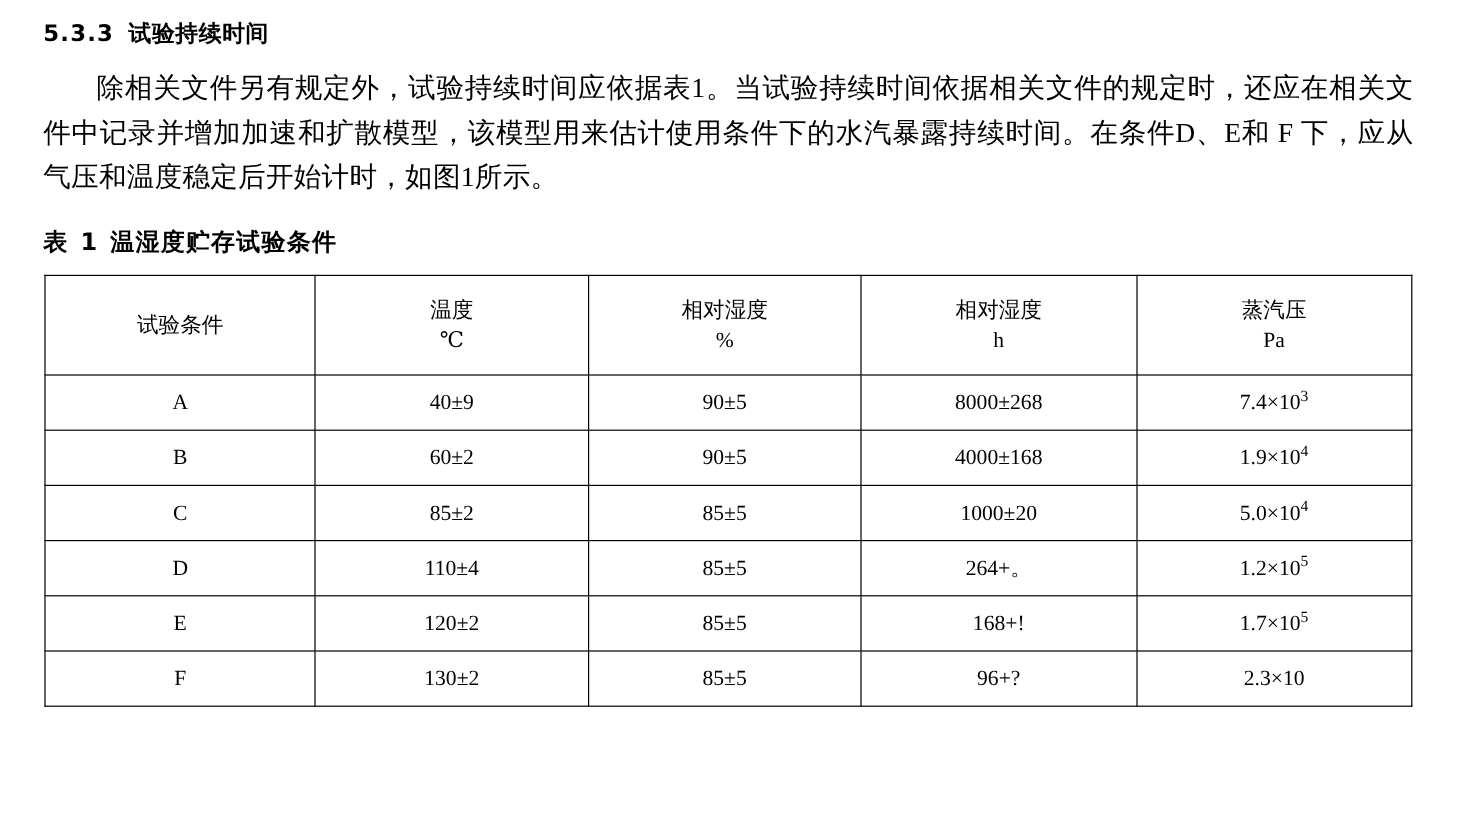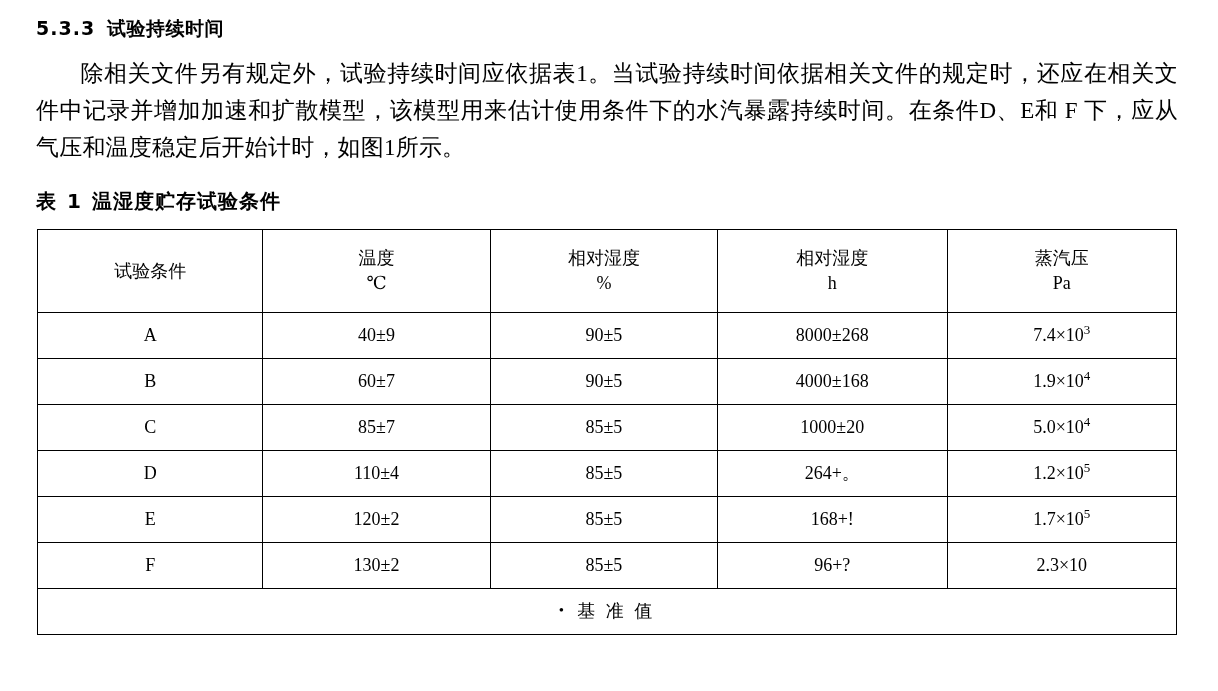--- a/index.html
+++ b/index.html
@@ -148,28 +148,28 @@
     <tbody>
       <tr>
         <td>A</td>
         <td>40±9</td>
         <td>90±5</td>
         <td>8000±268</td>
         <td><span>7.4×10</span><span class="sup">3</span></td>
       </tr>
       <tr>
         <td>B</td>
-        <td>60±7</td>
+        <td>60±2</td>
         <td>90±5</td>
         <td>4000±168</td>
         <td><span>1.9×10</span><span class="sup">4</span></td>
       </tr>
       <tr>
         <td>C</td>
-        <td>85±7</td>
+        <td>85±2</td>
         <td>85±5</td>
         <td>1000±20</td>
         <td><span>5.0×10</span><span class="sup">4</span></td>
       </tr>
       <tr>
         <td>D</td>
         <td>110±4</td>
         <td>85±5</td>
         <td>264+。</td>
         <td><span>1.2×10</span><span class="sup">5</span></td>
@@ -181,19 +181,16 @@
         <td>168+!</td>
         <td><span>1.7×10</span><span class="sup">5</span></td>
       </tr>
       <tr>
         <td>F</td>
         <td>130±2</td>
         <td>85±5</td>
         <td>96+?</td>
         <td><span>2.3×10</span><span class="sup"></span></td>
       </tr>
-      <tr>
-        <td class="footnote" colspan="5"><span class="bullet">•</span><span>基 准 值</span></td>
-      </tr>
     </tbody>
   </table>
 
 </div>
 
 </body></html>

